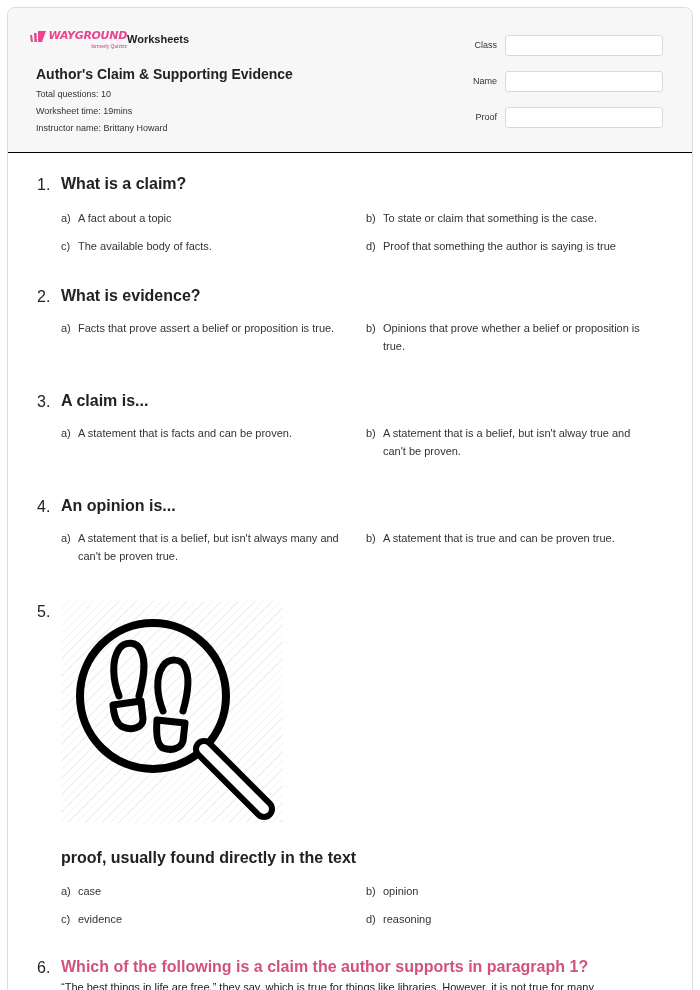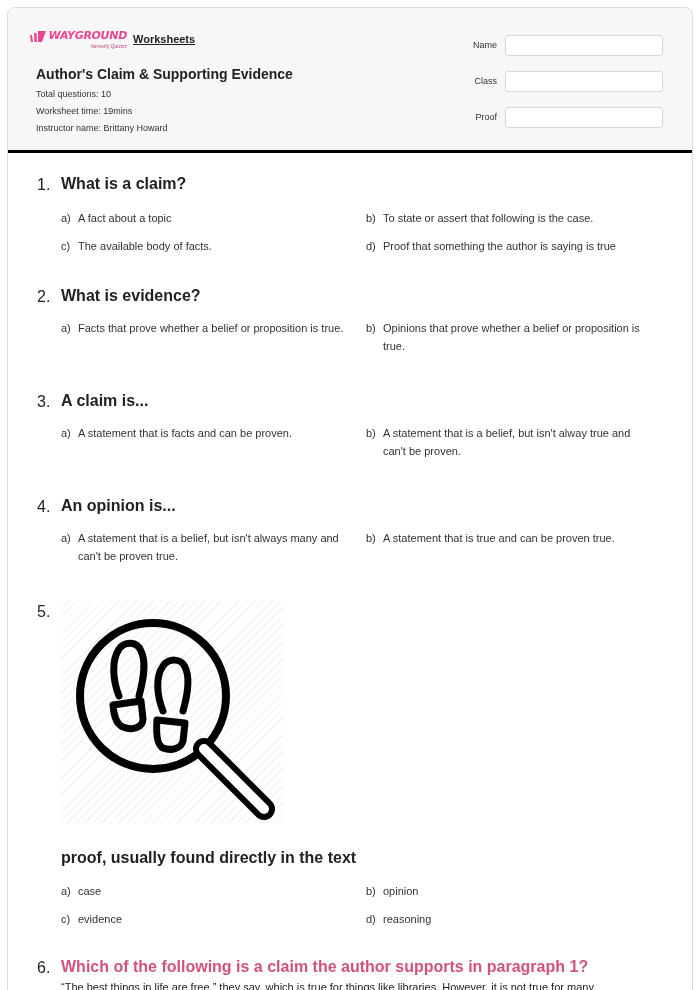--- a/index.html
+++ b/index.html
@@ -5,32 +5,32 @@
   * { box-sizing: border-box; margin: 0; padding: 0; }
   html, body { width: 700px; height: 990px; overflow: hidden; background: #ffffff; }
   body { font-family: "Liberation Sans", sans-serif; color: #222; position: relative; }
 
   .card {
     position: absolute; left: 7px; top: 7px; width: 686px; height: 1000px;
     border: 1px solid #dcdcdc; border-radius: 8px; background: #fff; overflow: hidden;
   }
   .header {
     position: absolute; left: 0; top: 0; width: 100%; height: 145px;
-    background: #f7f7f7; border-bottom: 3px solid #000000;
+    background: #f7f7f7; border-bottom: 1px solid #000000;
   }
   .brand { position: absolute; left: 27px; top: 22px; display: flex; align-items: flex-start; }
   .logo { display: flex; flex-direction: column; align-items: flex-end; width: 92px; }
   .logo-main { display: flex; align-items: center; }
   .logo-mark { width: 16px; height: 11px; margin-right: 3px; }
   .logo-text {
     font-family: "DejaVu Sans", sans-serif; font-weight: bold; font-style: italic;
     font-size: 11px; color: #e8468f; letter-spacing: -0.3px; line-height: 12px;
   }
   .logo-sub { font-size: 5px; color: #c23a79; line-height: 7px; margin-top: 1px; }
-  .brand-title { font-size: 11px; font-weight: bold; color: #222; margin-left: 6px; margin-top: 3px; text-decoration: underline; }
+  .brand-title { font-size: 11px; font-weight: bold; color: #222; margin-top: 3px; }
 
   .meta { position: absolute; left: 28px; top: 58px; font-size: 9px; color: #333; }
   .meta .title { font-weight: bold; font-size: 14px; color: #222; margin-bottom: 7px; }
   .meta .line { margin-bottom: 7px; }
 
   .fields { position: absolute; right: 29px; top: 26px; }
   .field { display: flex; align-items: center; justify-content: flex-end; height: 22px; margin-bottom: 14px; }
   .field label { font-size: 9px; color: #333; margin-right: 8px; }
   .field input {
     width: 158px; height: 21px; border: 1px solid #d8d8d8; border-radius: 3px; background: #fff;
@@ -76,25 +76,25 @@
 
     <div class="meta">
       <div class="title">Author's Claim &amp; Supporting Evidence</div>
       <div class="line">Total questions: 10</div>
       <div class="line">Worksheet time: 19mins</div>
       <div class="line">Instructor name: Brittany Howard</div>
     </div>
 
     <div class="fields">
       <div class="field">
+        <label>Class</label>
+        <input type="text" value="" style="">
+      </div>
+      <div class="field">
         <label>Name</label>
-        <input type="text" value="" style="">
-      </div>
-      <div class="field">
-        <label>Class</label>
         <input type="text" value="" style="">
       </div>
       <div class="field">
         <label>Proof</label>
         <input type="text" value="" style="">
       </div>
     </div>
   </div>
 
   <div class="questions">
@@ -102,38 +102,38 @@
     <div class="q" style="top:23px;">
       <span class="q-num">1.</span>
       <span class="q-text">What is a claim?</span>
     </div>
     <div class="opt left" style="top:56px;">
         <span class="letter">a)</span>
         <span>A fact about a topic</span>
       </div>
     <div class="opt right" style="top:56px;">
         <span class="letter">b)</span>
-        <span>To state or assert that following is the case.</span>
+        <span>To state or claim that something is the case.</span>
       </div>
     <div class="opt left" style="top:84px;">
         <span class="letter">c)</span>
         <span>The available body of facts.</span>
       </div>
     <div class="opt right" style="top:84px;">
         <span class="letter">d)</span>
         <span>Proof that something the author is saying is true</span>
       </div>
 
     <div class="q" style="top:135px;">
       <span class="q-num">2.</span>
       <span class="q-text">What is evidence?</span>
     </div>
     <div class="opt left" style="top:166px;">
         <span class="letter">a)</span>
-        <span>Facts that prove whether a belief or proposition is true.</span>
+        <span>Facts that prove assert a belief or proposition is true.</span>
       </div>
     <div class="opt right" style="top:166px;">
         <span class="letter">b)</span>
         <span>Opinions that prove whether a belief or proposition is true.</span>
       </div>
 
     <div class="q" style="top:240px;">
       <span class="q-num">3.</span>
       <span class="q-text">A claim is...</span>
     </div>

